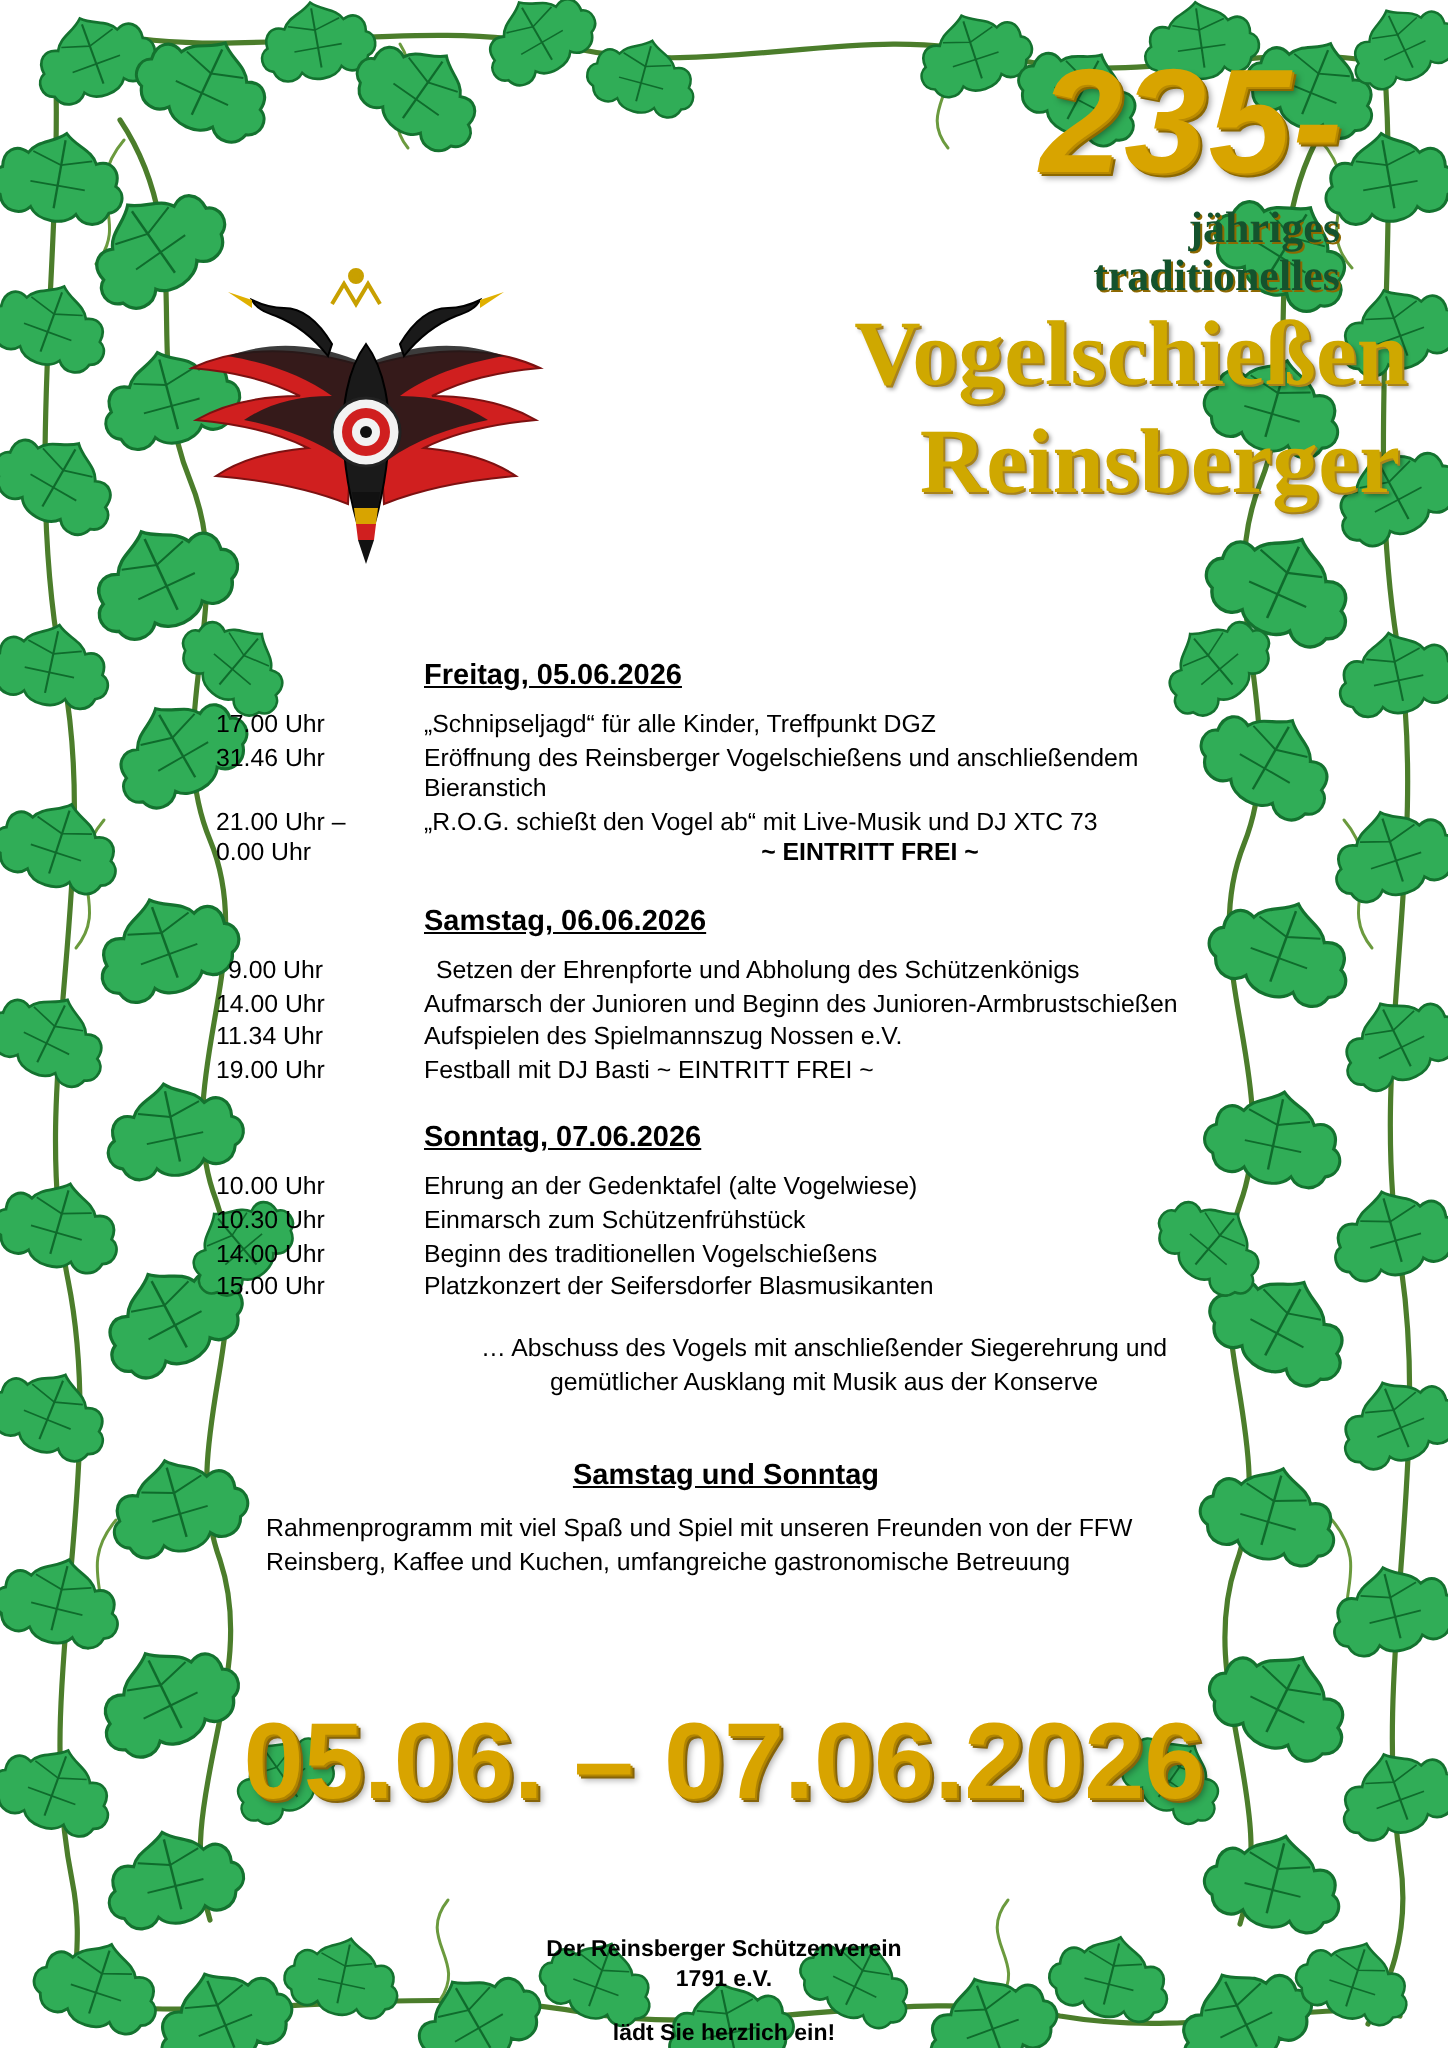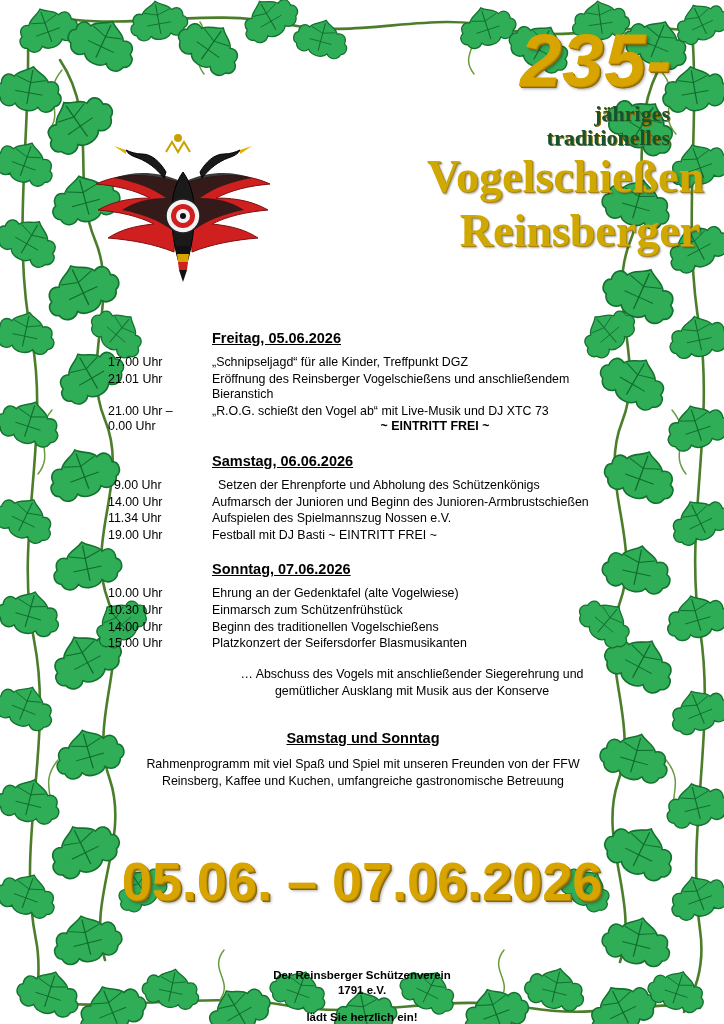--- a/index.html
+++ b/index.html
@@ -140,21 +140,21 @@
   }
 
   .weekend-title {
     text-align: center;
     font-size: 14.5px;
     font-weight: bold;
     text-decoration: underline;
     margin: 30px 0 10px 0;
   }
   .weekend-text {
-    text-align: center;
+    text-align: left;
     font-size: 12.4px;
     line-height: 17px;
     margin: 0 auto;
     width: 460px;
   }
 
   
   .date-banner {
     position: absolute;
     left: 0;
@@ -353,21 +353,21 @@
 
     <div class="day-block">
       <div class="day-title">Freitag, 05.06.2026</div>
 
       <div class="row">
         <div class="time">17.00 Uhr</div>
         <div class="desc">„Schnipseljagd“ für alle Kinder, Treffpunkt DGZ</div>
       </div>
 
       <div class="row">
-        <div class="time">21.01 Uhr</div>
+        <div class="time">31.46 Uhr</div>
         <div class="desc">Eröffnung des Reinsberger Vogelschießens und anschließendem Bieranstich</div>
       </div>
 
       <div class="row">
         <div class="time">21.00 Uhr –
 0.00 Uhr</div>
         <div class="desc">
           <span>„R.O.G. schießt den Vogel ab“ mit Live-Musik und DJ XTC 73</span>
           <span class="free">~ EINTRITT FREI ~</span>
         </div>

